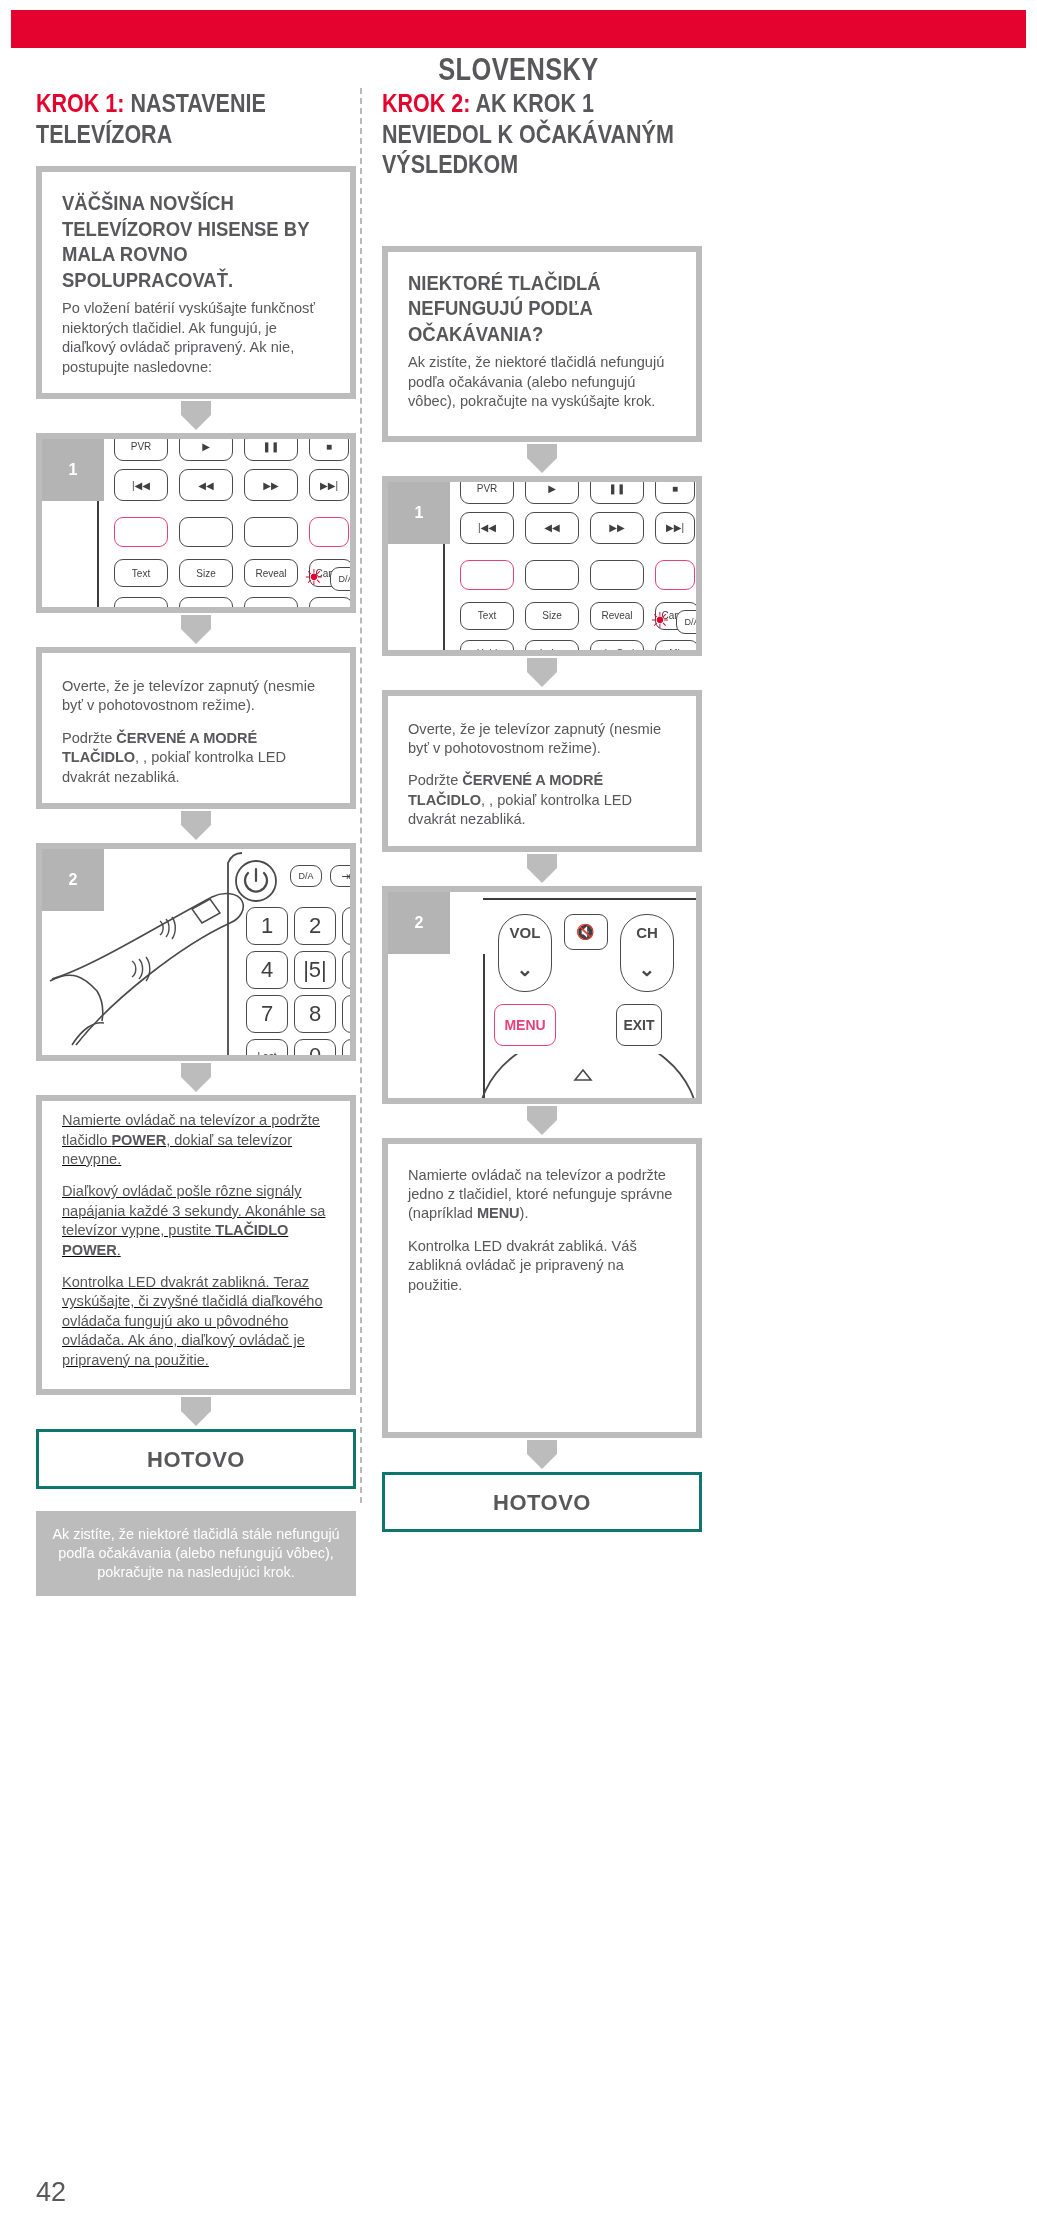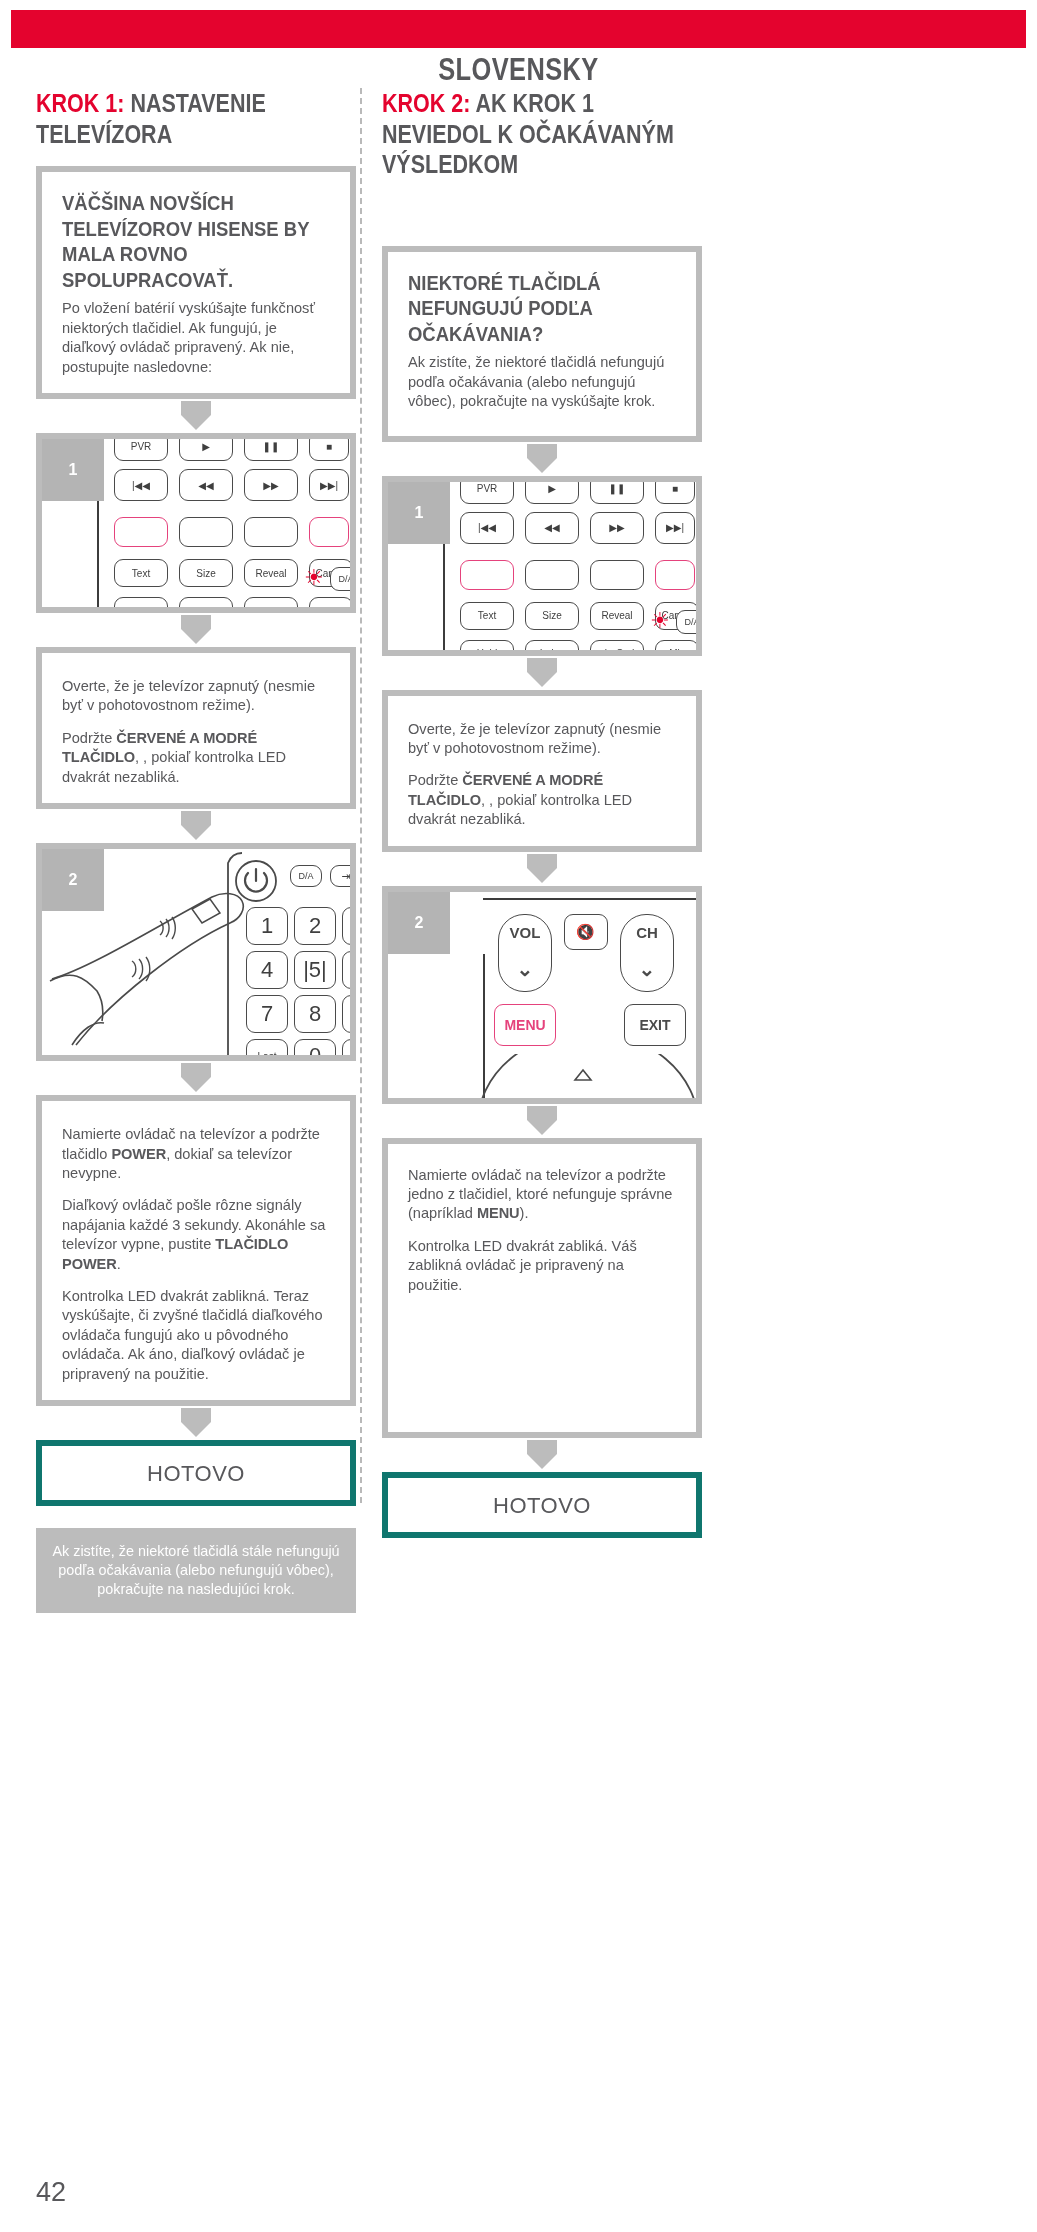--- a/index.html
+++ b/index.html
@@ -175,26 +175,26 @@
   }
   .led {
     position: absolute;
     color: #e4032e;
     font-size: 22px;
     line-height: 1;
   }
 
   
   .done {
-    border: 6px solid #0f766e;
+    border: 3px solid #0f766e;
     background: #fff;
     text-align: center;
     padding: 15px 0 13px 0;
     font-family: "Liberation Sans Narrow", "Liberation Sans", sans-serif;
-    font-weight: normal;
+    font-weight: bold;
     font-size: 22px;
     letter-spacing: 0.5px;
     color: #58585b;
   }
 
   
   .footnote {
     margin-top: 22px;
     background: #bcbcbc;
     color: #ffffff;
@@ -335,21 +335,21 @@
       </div>
     </div>
 
     <div class="arrow-wrap">
       <div class="arrow">
           <div class="stem"></div>
           <div class="tip"></div>
         </div>
     </div>
 
-    <div class="card" style="min-height:300px; padding-top:24px;">
+    <div class="card" style="min-height:300px; padding-top:10px;text-decoration:underline;">
       <div class="card-body">
         <p><span>Namierte ovládač na televízor a podržte tlačidlo </span><b>POWER</b><span>, dokiaľ sa televízor nevypne.</span></p>
         <p><span>Diaľkový ovládač pošle rôzne signály napájania každé 3 sekundy. Akonáhle sa televízor vypne, pustite </span><b>TLAČIDLO POWER</b><span>.</span></p>
         <p>Kontrolka LED dvakrát zablikná. Teraz vyskúšajte, či zvyšné tlačidlá diaľkového ovládača fungujú ako u pôvodného ovládača. Ak áno, diaľkový ovládač je pripravený na použitie.</p>
       </div>
     </div>
 
     <div class="arrow-wrap">
       <div class="arrow">
           <div class="stem"></div>
@@ -443,21 +443,21 @@
         <div class="rkey med" style="left:110px; top:22px; width:54px; height:78px; flex-direction:column; border-radius:26px;">
           <span>VOL</span>
           <span style="font-size:20px; margin-top:16px;">⌄</span>
         </div>
         <div class="rkey med" style="left:176px; top:22px; width:44px; height:36px; font-size:15px;">🔇</div>
         <div class="rkey med" style="left:232px; top:22px; width:54px; height:78px; flex-direction:column; border-radius:26px;">
           <span>CH</span>
           <span style="font-size:20px; margin-top:16px;">⌄</span>
         </div>
         <div class="rkey pinkfill" style="left:106px; top:112px; width:62px; height:42px; font-size:14px;">MENU</div>
-        <div class="rkey med" style="left:228px; top:112px; width:62px; height:42px; font-size:14px;margin-left:8px;">EXIT</div>
+        <div class="rkey med" style="left:228px; top:112px; width:46px; height:42px; font-size:14px;">EXIT</div>
         <svg width="320" height="70" viewBox="0 0 320 70" style="position:absolute; left:0; top:162px;">
           <path d="M90 70 a 110 92 0 0 1 220 0" fill="none" stroke="#4a4a4a" stroke-width="1.8"></path>
           <path d="M195 16 l 8 10 l -16 0 z" fill="none" stroke="#4a4a4a" stroke-width="1.6"></path>
         </svg>
       </div>
     </div>
 
     <div class="arrow-wrap">
       <div class="arrow">
           <div class="stem"></div>

